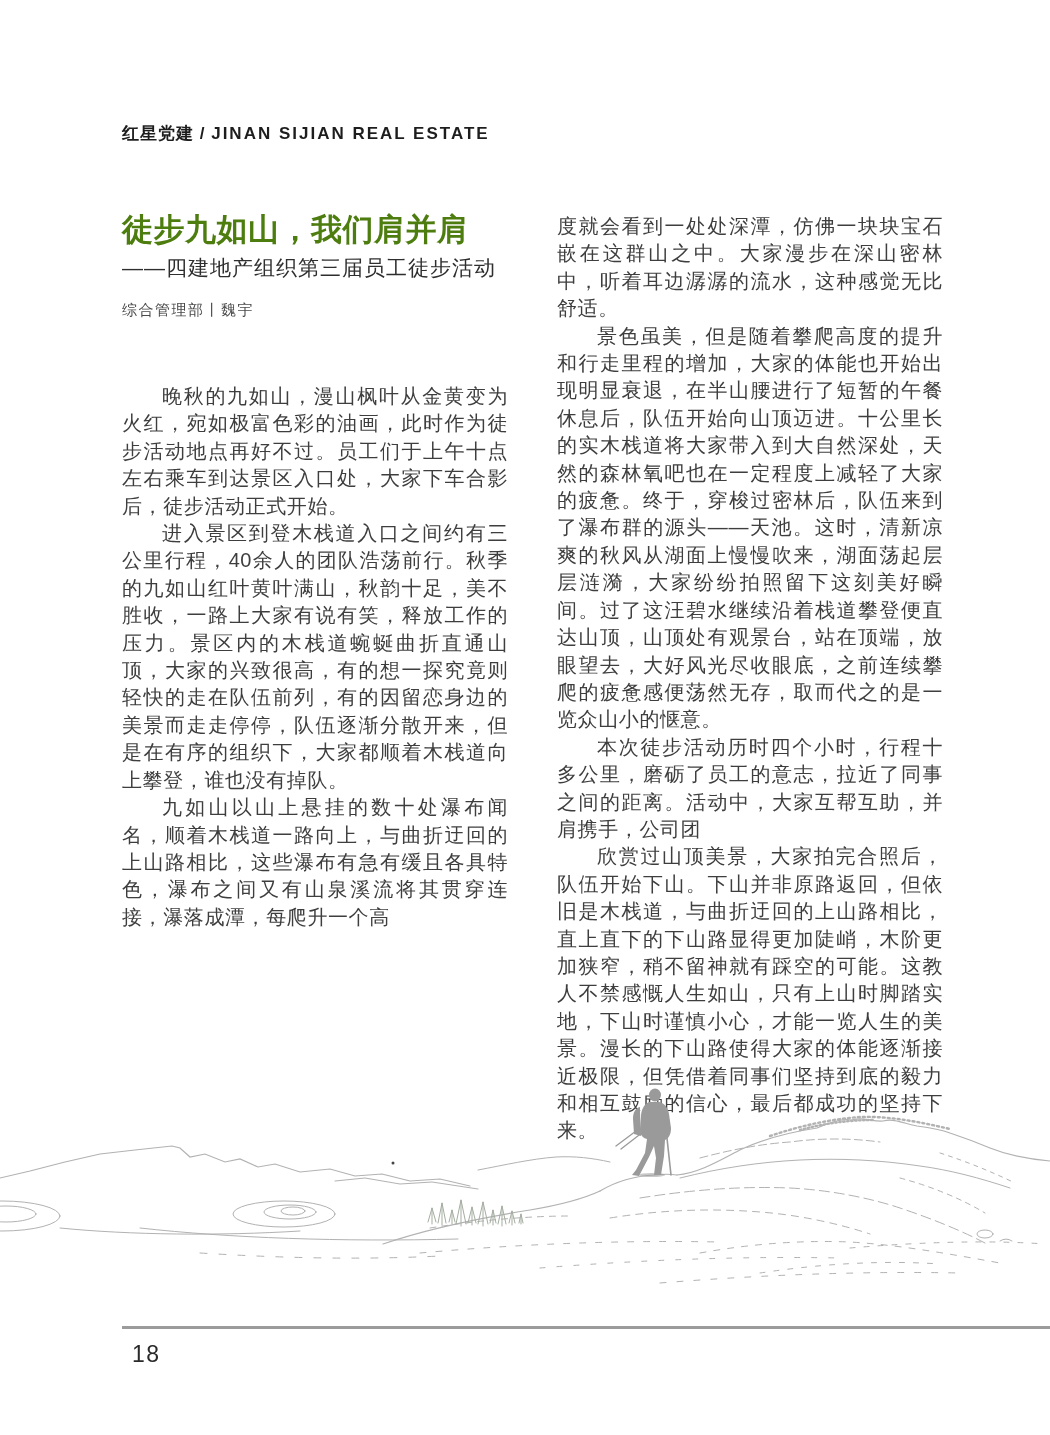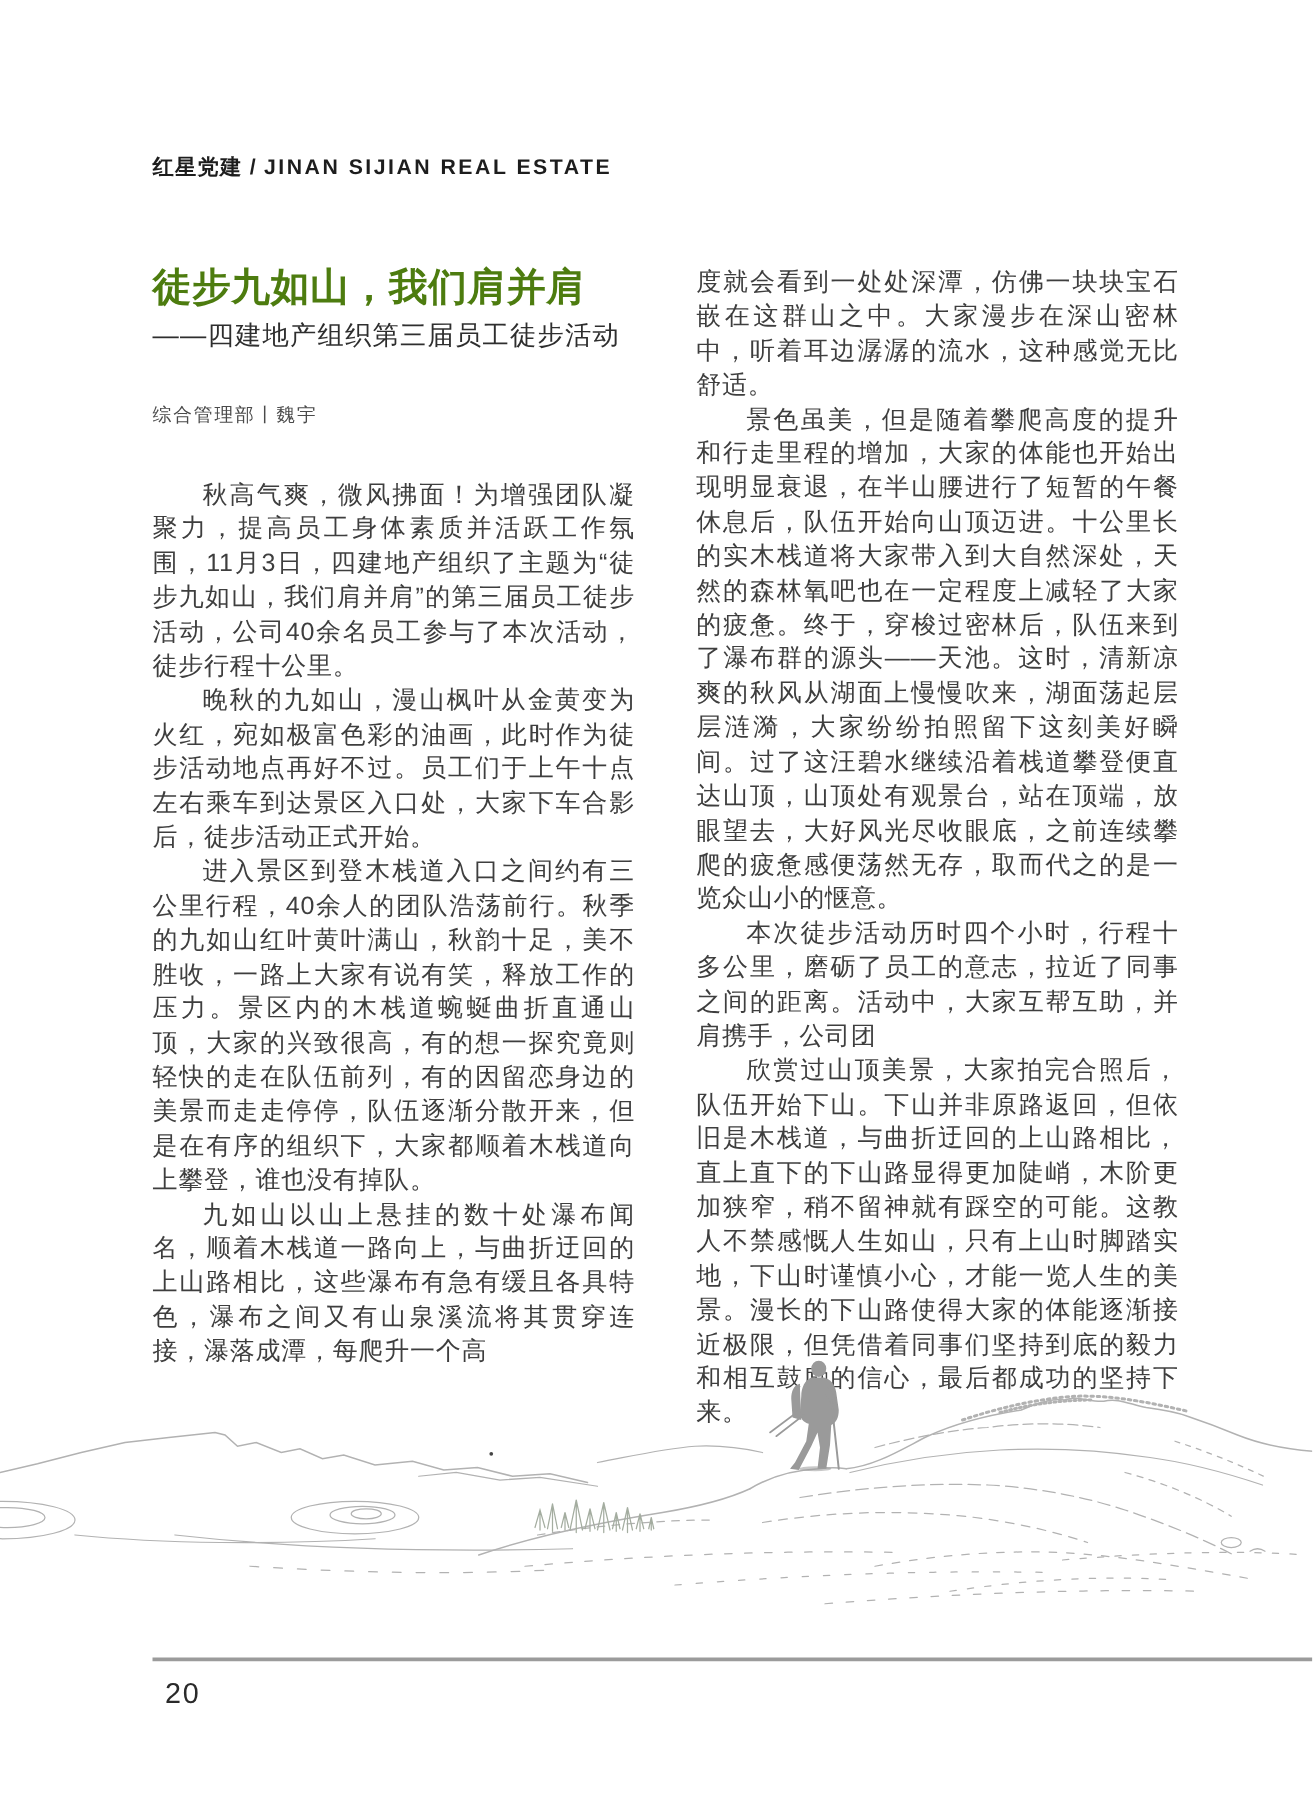--- a/index.html
+++ b/index.html
@@ -16,21 +16,21 @@
   .page-header .en { letter-spacing:2px; }
   .title-block { position:absolute; left:122px; top:212px; width:420px; }
   .article-title {
     font-family:"Liberation Serif", serif; font-weight:700;
     font-size:31px; line-height:36px; color:#4d7c0f; letter-spacing:0.5px;
   }
   .article-subtitle {
     margin-top:6px; font-weight:400; font-size:21px; color:#2e2e2e; letter-spacing:1px;
   }
   .article-byline {
-    margin-top:41px; font-size:15px; color:#4a4a4a; letter-spacing:1.5px;
+    margin-top:19px; font-size:15px; color:#4a4a4a; letter-spacing:1.5px;
   }
   .col {
     position:absolute; width:386px;
     font-size:20px; line-height:27.4px; letter-spacing:0.6px; color:#3e3e3e;
     text-align:justify; text-justify:inter-character;
   }
   .col-left  { left:122px; top:383px; }
   .col-right { left:557px; top:213px; }
   .col p { margin:0; text-indent:2em; }
   .col p.no-indent { text-indent:0; }
@@ -53,21 +53,20 @@
     <span>红星党建</span><span> / </span><span class="en">JINAN SIJIAN REAL ESTATE</span>
   </div>
 
   <div class="title-block">
     <h1 class="article-title">徒步九如山，我们肩并肩</h1>
     <h2 class="article-subtitle">——四建地产组织第三届员工徒步活动</h2>
     <div class="article-byline">综合管理部丨魏宇</div>
   </div>
 
   <section class="col col-left">
-    <p>秋高气爽，微风拂面！为增强团队凝聚力，提高员工身体素质并活跃工作氛围，11月3日，四建地产组织了主题为“徒步九如山，我们肩并肩”的第三届员工徒步活动，公司40余名员工参与了本次活动，徒步行程十公里。</p>
     <p>晚秋的九如山，漫山枫叶从金黄变为火红，宛如极富色彩的油画，此时作为徒步活动地点再好不过。员工们于上午十点左右乘车到达景区入口处，大家下车合影后，徒步活动正式开始。</p>
     <p>进入景区到登木栈道入口之间约有三公里行程，40余人的团队浩荡前行。秋季的九如山红叶黄叶满山，秋韵十足，美不胜收，一路上大家有说有笑，释放工作的压力。景区内的木栈道蜿蜒曲折直通山顶，大家的兴致很高，有的想一探究竟则轻快的走在队伍前列，有的因留恋身边的美景而走走停停，队伍逐渐分散开来，但是在有序的组织下，大家都顺着木栈道向上攀登，谁也没有掉队。</p>
     <p>九如山以山上悬挂的数十处瀑布闻名，顺着木栈道一路向上，与曲折迂回的上山路相比，这些瀑布有急有缓且各具特色，瀑布之间又有山泉溪流将其贯穿连接，瀑落成潭，每爬升一个高</p>
   </section>
 
   <section class="col col-right">
     <p class="no-indent">度就会看到一处处深潭，仿佛一块块宝石嵌在这群山之中。大家漫步在深山密林中，听着耳边潺潺的流水，这种感觉无比舒适。</p>
     <p>景色虽美，但是随着攀爬高度的提升和行走里程的增加，大家的体能也开始出现明显衰退，在半山腰进行了短暂的午餐休息后，队伍开始向山顶迈进。十公里长的实木栈道将大家带入到大自然深处，天然的森林氧吧也在一定程度上减轻了大家的疲惫。终于，穿梭过密林后，队伍来到了瀑布群的源头——天池。这时，清新凉爽的秋风从湖面上慢慢吹来，湖面荡起层层涟漪，大家纷纷拍照留下这刻美好瞬间。过了这汪碧水继续沿着栈道攀登便直达山顶，山顶处有观景台，站在顶端，放眼望去，大好风光尽收眼底，之前连续攀爬的疲惫感便荡然无存，取而代之的是一览众山小的惬意。</p>
     <p>本次徒步活动历时四个小时，行程十多公里，磨砺了员工的意志，拉近了同事之间的距离。活动中，大家互帮互助，并肩携手，公司团</p>
     <p>欣赏过山顶美景，大家拍完合照后，队伍开始下山。下山并非原路返回，但依旧是木栈道，与曲折迂回的上山路相比，直上直下的下山路显得更加陡峭，木阶更加狭窄，稍不留神就有踩空的可能。这教人不禁感慨人生如山，只有上山时脚踏实地，下山时谨慎小心，才能一览人生的美景。漫长的下山路使得大家的体能逐渐接近极限，但凭借着同事们坚持到底的毅力和相互鼓励的信心，最后都成功的坚持下来。</p>
@@ -148,15 +147,15 @@
         <g stroke="#9a9a9a" stroke-width="1.3" stroke-linecap="round">
           <line x1="640" y1="70" x2="616" y2="88"></line>
           <line x1="643" y1="74" x2="621" y2="91"></line>
         </g>
         <ellipse cx="652" cy="117" rx="13" ry="2" opacity="0.55"></ellipse>
       </g>
     </svg>
   </div>
 
   <div class="footer-rule"></div>
-  <div class="page-number">20</div>
+  <div class="page-number">18</div>
 
 </div>
 
 </body></html>

